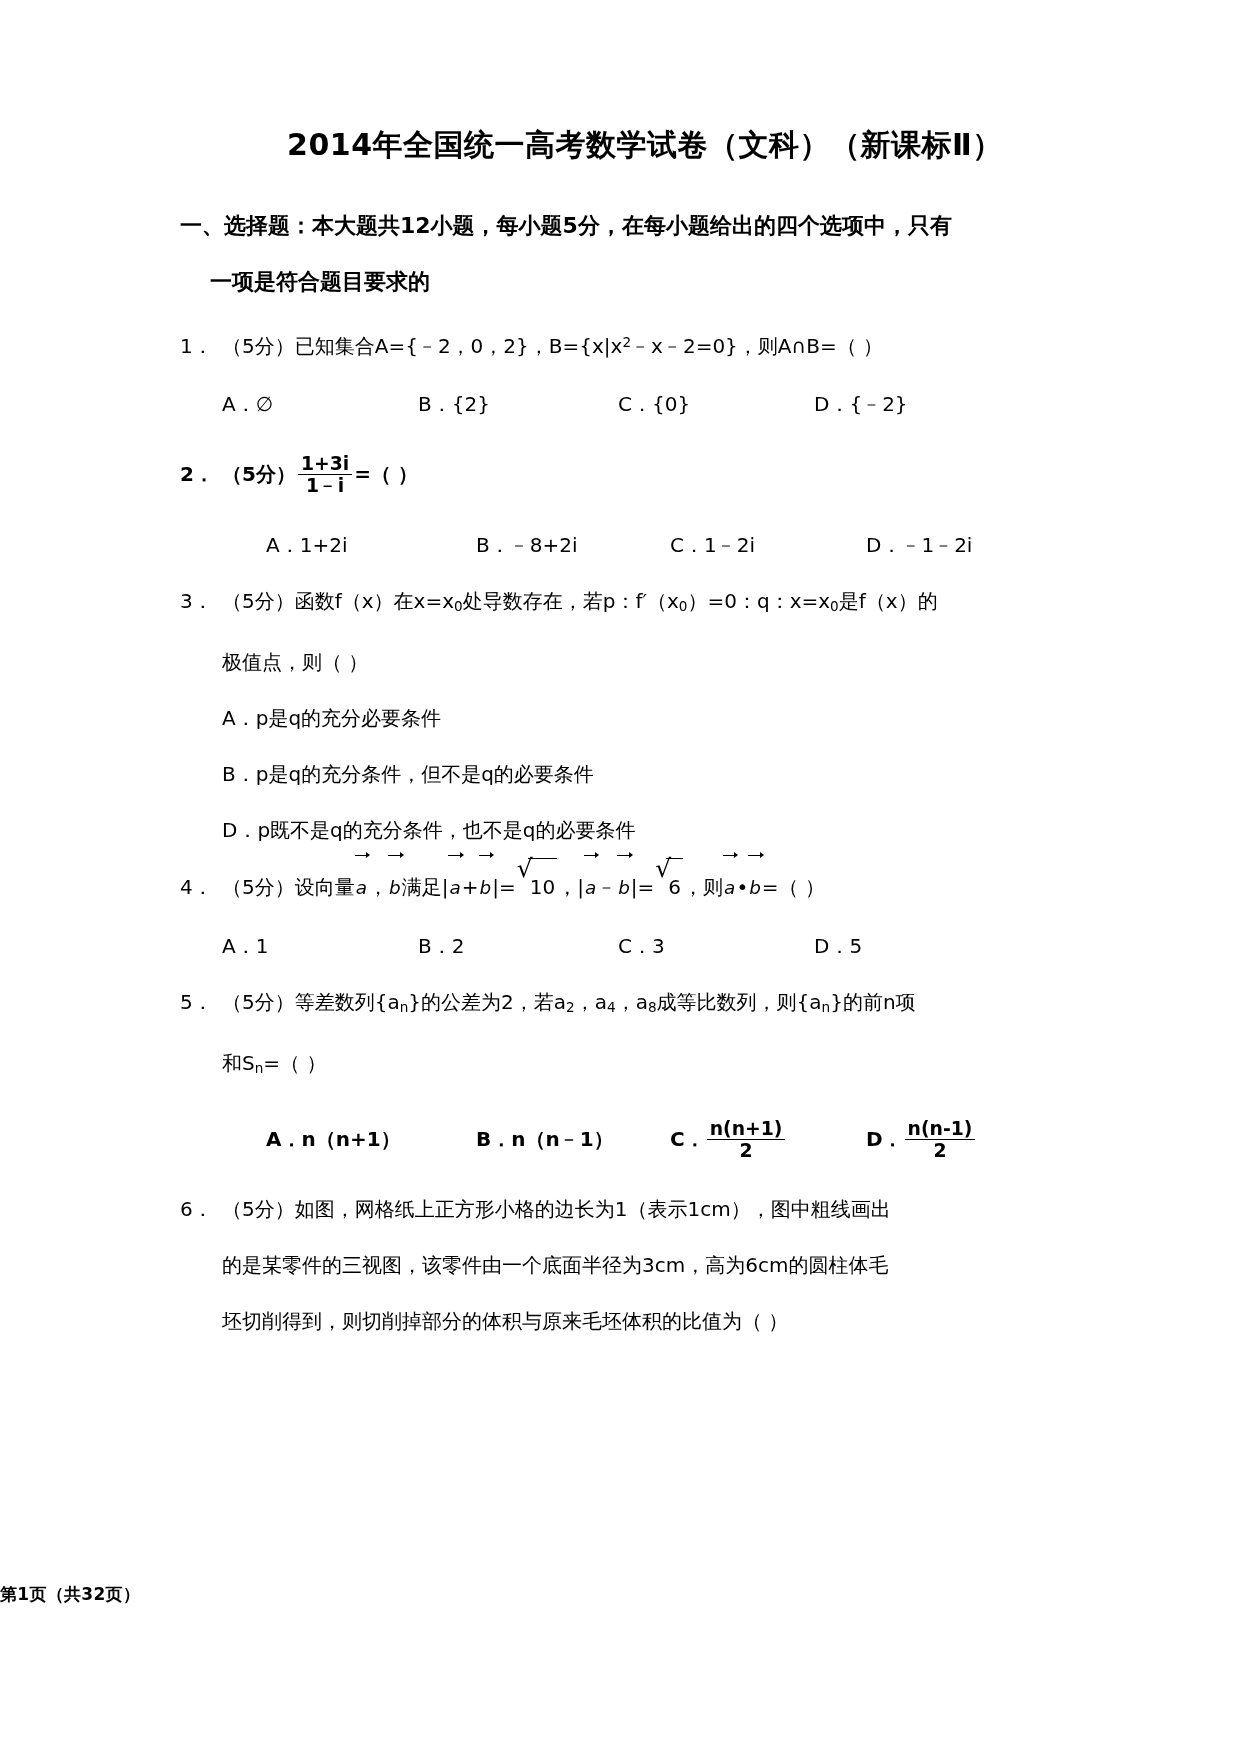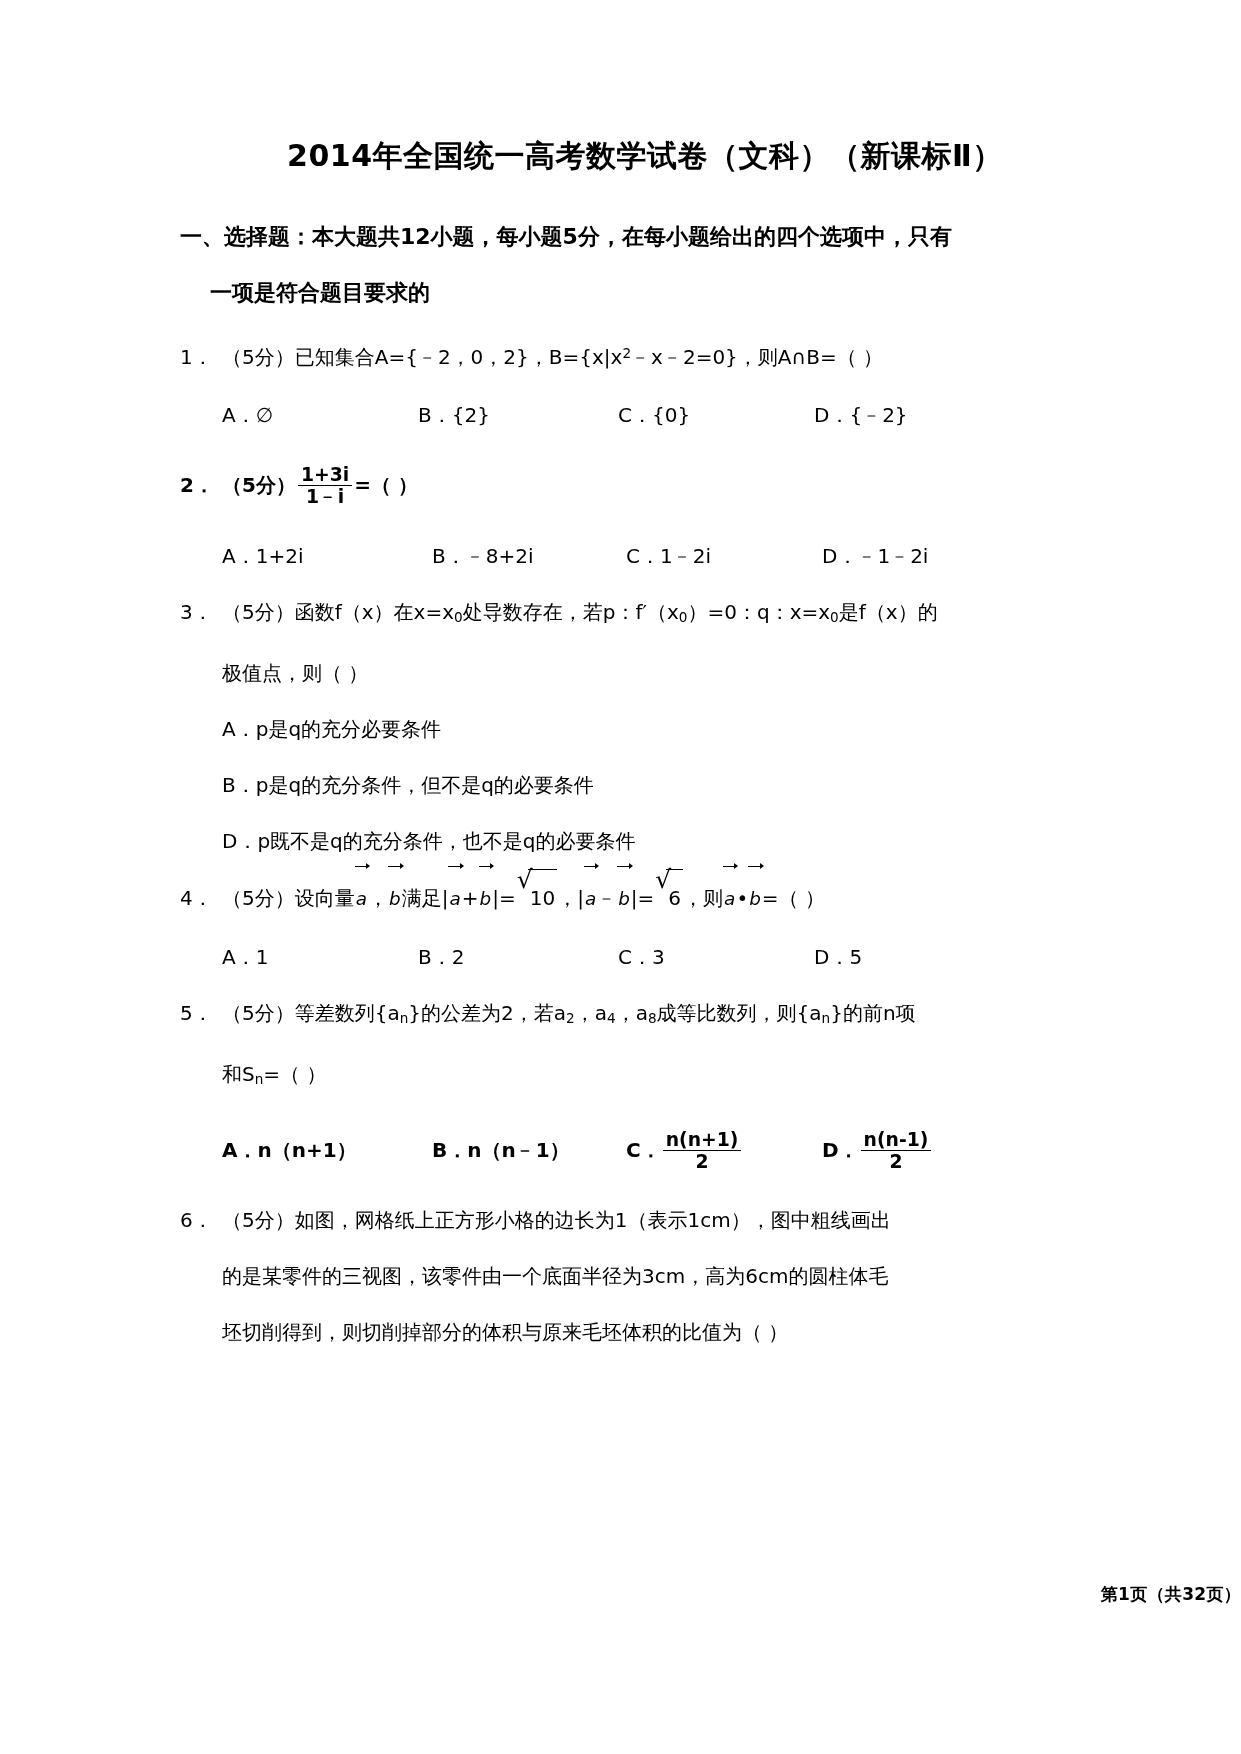--- a/index.html
+++ b/index.html
@@ -18,21 +18,21 @@
   .page {
     position: absolute;
     left: 0; top: 0;
     width: 1241px;
     height: 1754px;
     background: #fff;
   }
   .content {
     position: absolute;
     left: 180px;
-    top: 136px;
+    top: 125px;
     width: 900px;
   }
 
   
   .doc-title {
     text-align: center;
     font-size: 30px;
     font-weight: bold;
     letter-spacing: 0.5px;
     margin: 0 0 34px 0;
@@ -75,21 +75,21 @@
     white-space: nowrap;
     line-height: 56px;
   }
   .opt {
     display: inline-block;
     vertical-align: middle;
   }
   .opt-w1 { width: 196px; }
   .opt-w2 { width: 200px; }
   .opt-w3 { width: 196px; }
-  .opt-wide1 { width: 210px; }
+  .opt-wide1 { width: 210px; margin-left: 44px; }
   .opt-wide2 { width: 194px; }
 
   .opt-stack { line-height: 84px; font-weight: bold; }
 
   .optlabel { display:inline-block; }
 
   
   sub { font-size: 0.68em; vertical-align: -0.22em; }
   sup { font-size: 0.68em; vertical-align: 0.45em; }
 
@@ -170,21 +170,21 @@
     border-top: 3.5px solid transparent;
     border-bottom: 3.5px solid transparent;
   }
 
   
   .footer {
     position: absolute;
     left: 0;
     top: 1583px;
     width: 1241px;
-    text-align: right;
+    text-align: left;
     font-size: 17px;
     font-weight: bold;
     letter-spacing: 0.3px;
   }
 </style>
 </head>
 <body>
 
 <div class="page">
   <div class="content">

